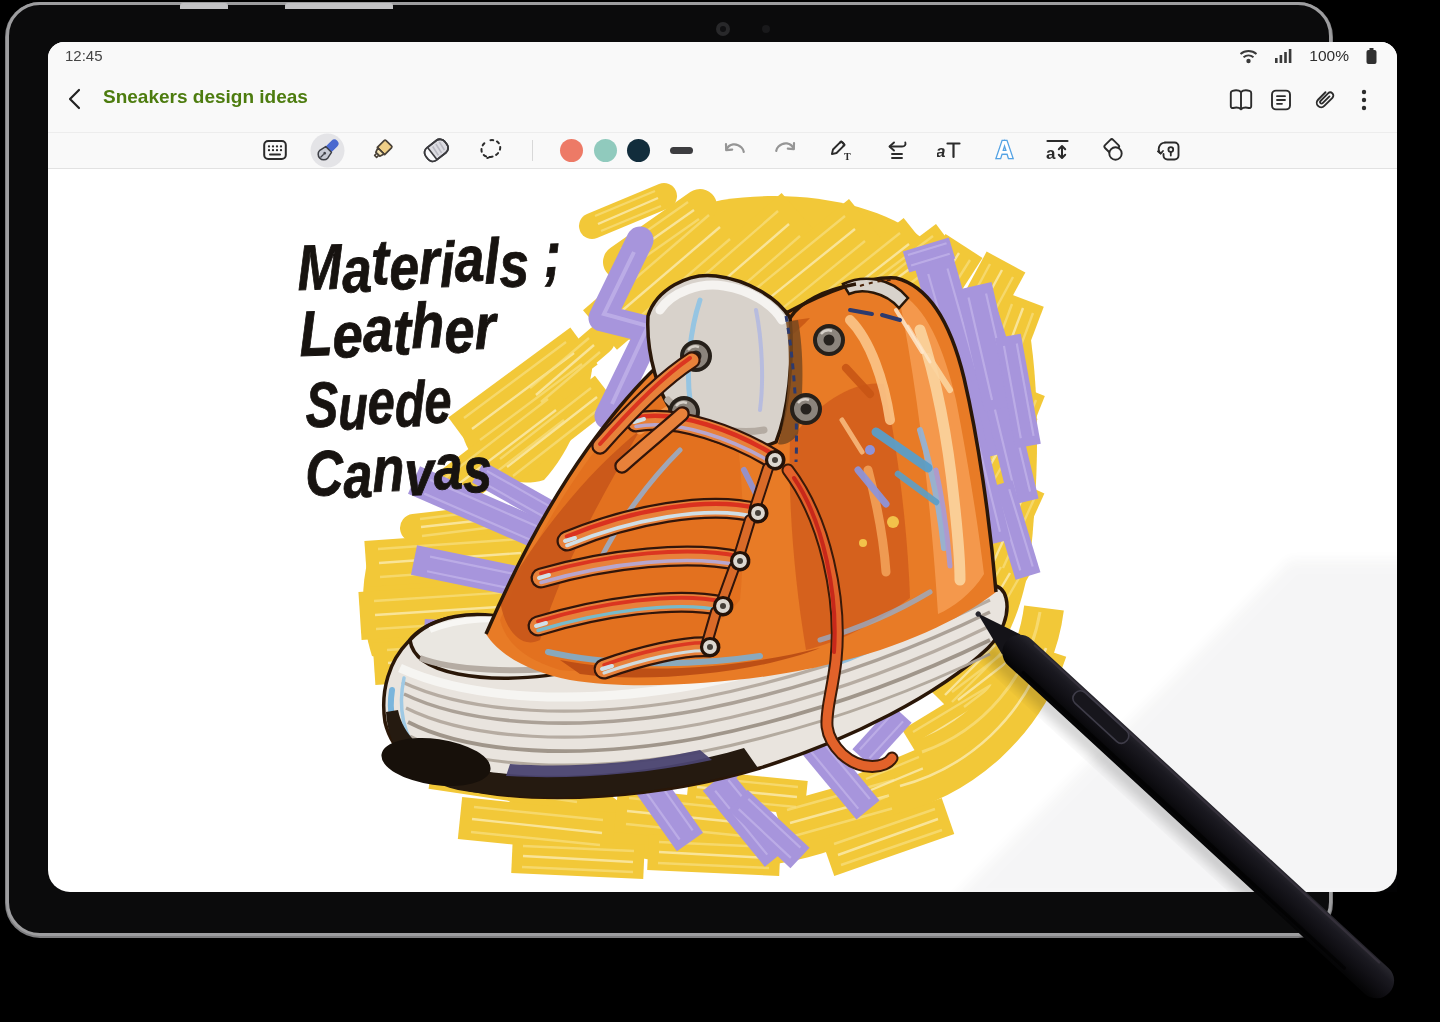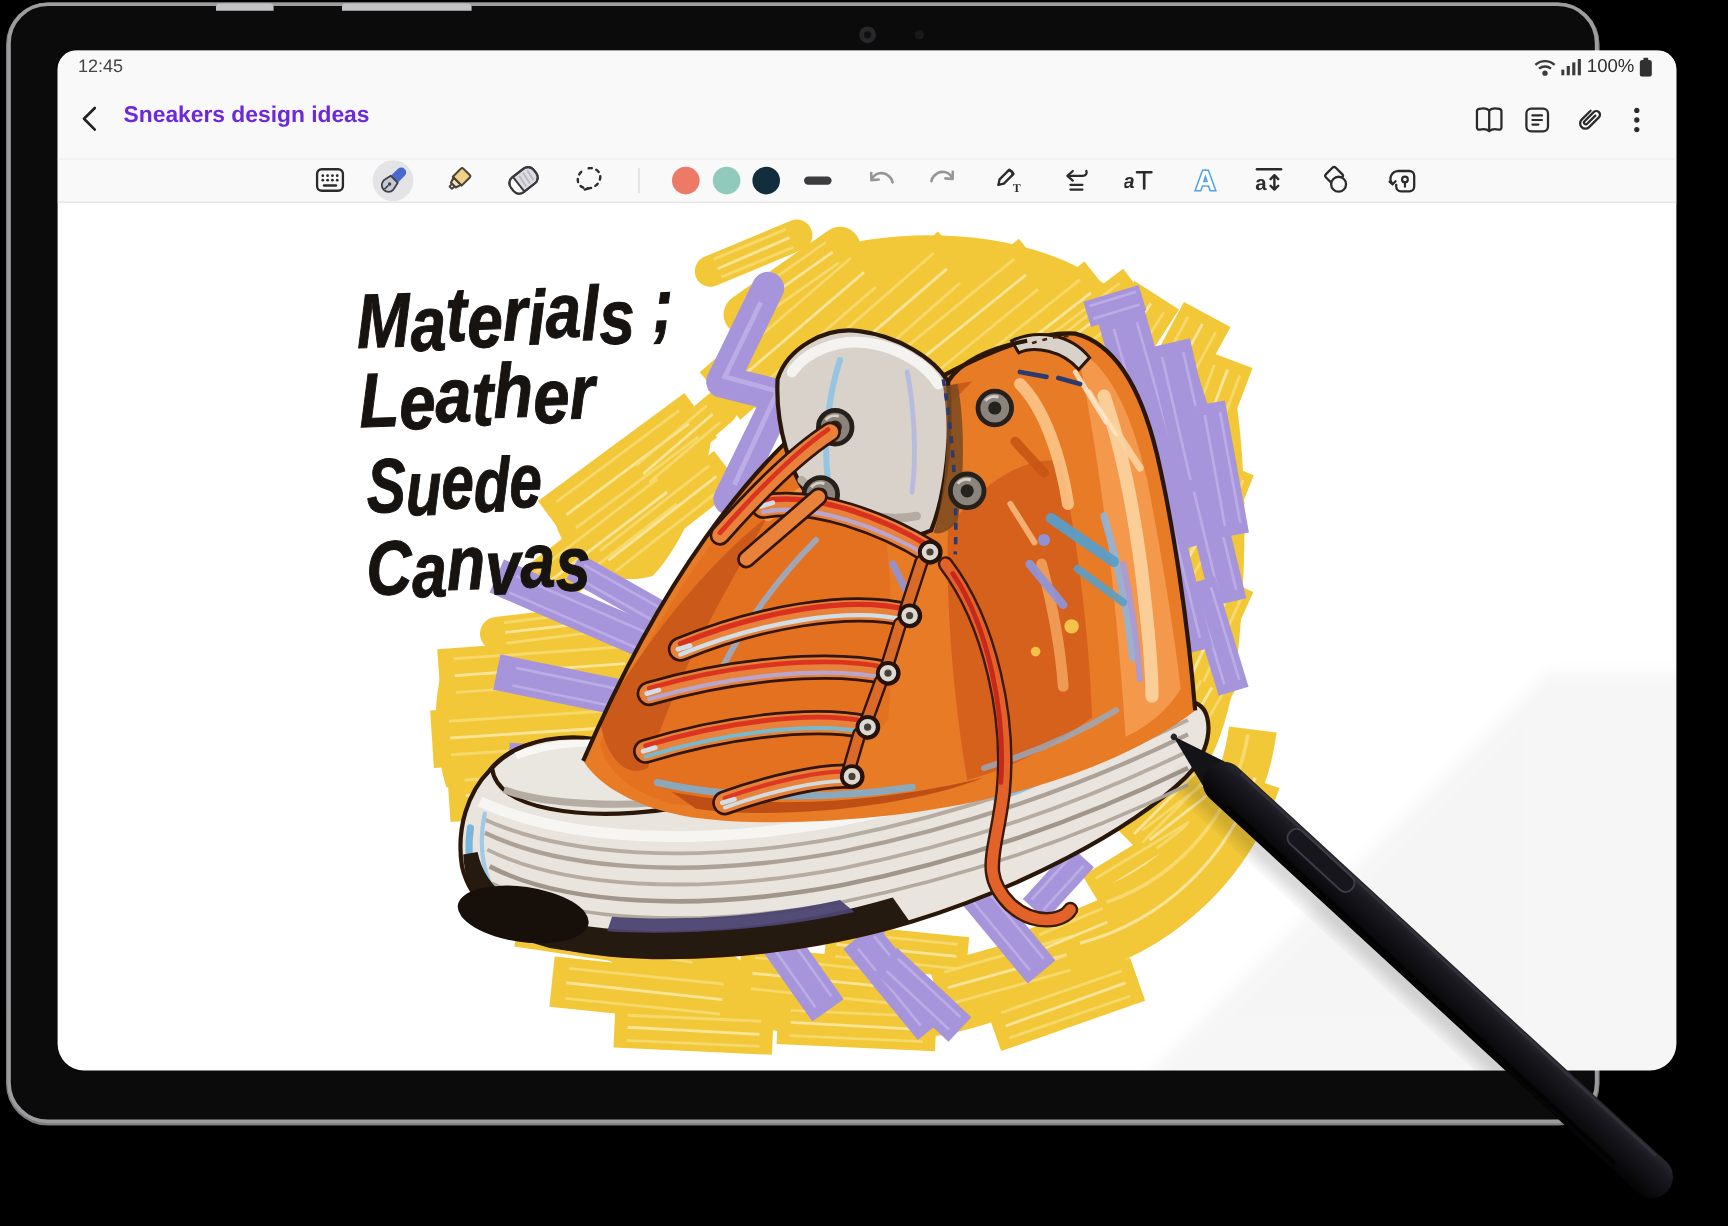--- a/index.html
+++ b/index.html
@@ -8,23 +8,23 @@
          font-family:"Liberation Sans",sans-serif;}
   .tablet{position:absolute;left:6px;top:2px;width:1326px;height:934px;
           background:#0b0b0c;border:3px solid #9d9d9f;border-radius:34px;box-shadow:0 1px 0 1px #7e7e80;}
   .btn{position:absolute;background:#c2c2c4;height:6px;border-radius:3px 3px 0 0;top:-2px;}
   .screen{position:absolute;left:39px;top:37px;width:1349px;height:850px;
           background:#ffffff;border-radius:16px 16px 22px 22px;overflow:hidden;}
   .topbar{position:absolute;left:0;top:0;width:100%;height:90px;background:#f9f9f9;}
   .toolbar{position:absolute;left:0;top:90px;width:100%;height:37px;background:#f9f9f9;
            border-top:1px solid #ededed;border-bottom:1px solid #e2e2e2;}
   .clock{position:absolute;left:17px;top:5px;font-size:15px;color:#454545;}
-  .title{position:absolute;left:55px;top:44px;font-size:19px;font-weight:bold;color:#6d28d9;}
+  .title{position:absolute;left:55px;top:44px;font-size:19px;font-weight:bold;color:#4d7c0f;}
   .icon{position:absolute;}
-  .statusright{position:absolute;right:20px;top:5px;height:18px;display:flex;align-items:center;gap:4px;color:#2e2e2e;font-size:15.5px;}
+  .statusright{position:absolute;right:20px;top:5px;height:18px;display:flex;align-items:center;gap:17px;color:#2e2e2e;font-size:15.5px;}
 </style>
 </head>
 <body>
 <div class="stage">
   <div class="tablet">
     <div class="btn" style="left:171px;width:48px;"></div>
     <div class="btn" style="left:276px;width:108px;"></div>
     <div style="position:absolute;left:707px;top:17px;width:14px;height:14px;border-radius:50%;background:#28282a;"></div>
     <div style="position:absolute;left:711px;top:21px;width:6px;height:6px;border-radius:50%;background:#101012;"></div>
     <div style="position:absolute;left:753px;top:20px;width:8px;height:8px;border-radius:50%;background:#19191b;"></div>

